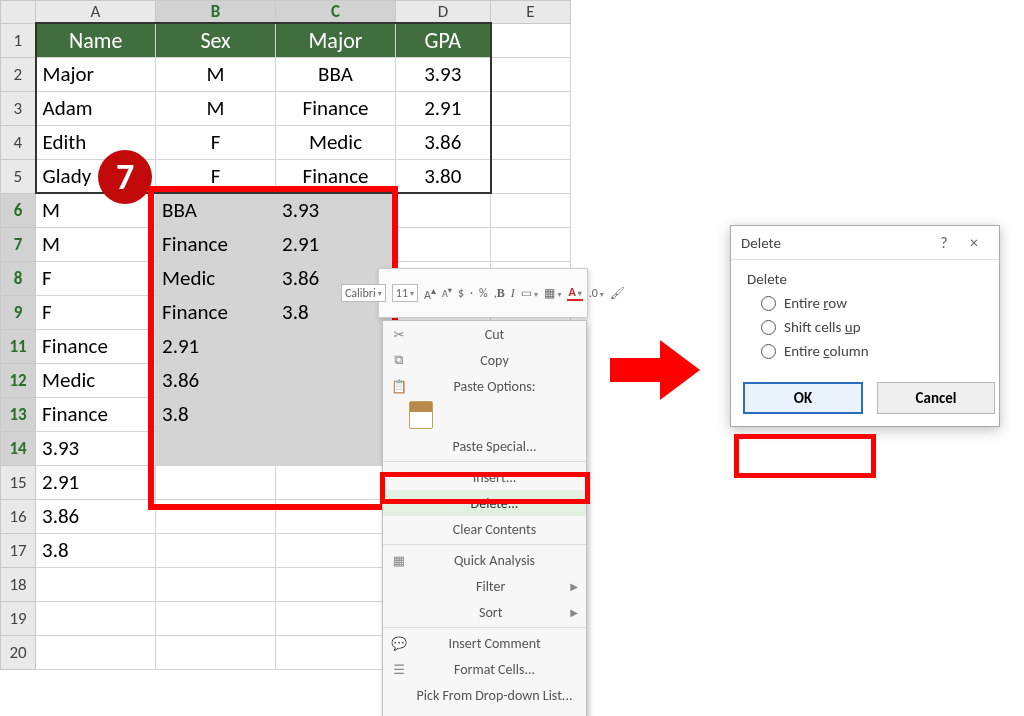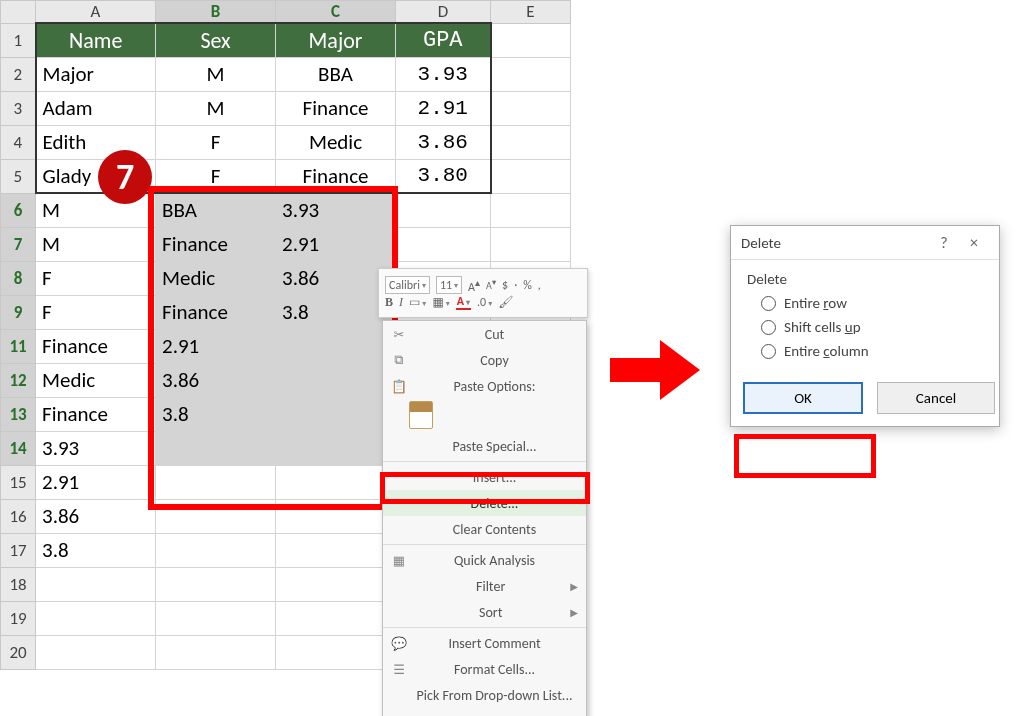--- a/index.html
+++ b/index.html
@@ -10,21 +10,21 @@
   table { border-collapse: collapse; }
   .colhead td { background:#e9e9e9; color:#444; text-align:center; font-size:17px; height:22px; border:1px solid #c8c8c8; }
   .rowhead { background:#e9e9e9; color:#444; text-align:center; font-size:17px; width:35px; border:1px solid #c8c8c8; }
   .rowhead.on { background:#d2d2d2; color:#2a6f2a; font-weight:bold; }
   .colhead .on { background:#d2d2d2; color:#2a6f2a; font-weight:bold; }
   .cell { border:1px solid #d4d4d4; height:34px; padding:0 6px; font-size:21px; background:#fff; vertical-align:middle; }
   .cell.center { text-align:center; }
   .cell.b-top { border-top:2px solid #333; }
   .cell.b-bot { border-bottom:2px solid #333; }
   .cell.b-lft { border-left:2px solid #333; }
-  .cell.b-rgt { border-right:2px solid #333;font-family:Liberation Mono, monospace; }
+  .cell.b-rgt { border-right:2px solid #333; }
   .hdr { background:#416e3f; color:#fff; text-align:center; font-weight:normal; font-size:22px;margin-top:48px; }
   .sel { background:#d4d4d4; }
 
   
   .cA { width:120px; }
   .cB { width:120px; }
   .cC { width:120px; }
   .cD { width:95px;  }
   .cE { width:80px;  }
 
@@ -37,21 +37,21 @@
   .ctx .row { display:flex; align-items:center; height:26px; padding:0 8px 0 4px; color:#555; }
   .ctx .row.lbl { color:#555; }
   .ctx .row .ico { width:24px; text-align:center; color:#888; font-size:13px; }
   .ctx .row .txt { flex:1;text-align:center; }
   .ctx .row .arr { font-size:10px; color:#888; }
   .ctx .sep { height:1px; background:#dcdcdc; margin:2px 0; }
   .ctx .paste-ico { margin-left:26px; margin-top:2px; margin-bottom:4px; width:24px; height:28px; background:linear-gradient(#b88a49 0 40%, #fff 40%); border:1px solid #c0a060; border-radius:2px; position:relative; }
   .ctx .row.hl { background:#e3f1e3; color:#333; }
 
   
-  .minibar { position:absolute; left:378px; top:268px; width:210px; height:50px; background:#fafafa; border:1px solid #ccc; box-shadow:1px 2px 5px rgba(0,0,0,.2); font-size:12px; z-index:19; display:flex; flex-direction:column; justify-content:center; padding:3px 6px; color:#666; }
+  .minibar { position:absolute; left:378px; top:268px; width:210px; height:50px; background:#fafafa; border:1px solid #ccc; box-shadow:1px 2px 5px rgba(0,0,0,.2); font-size:12px; z-index:19; display:flex; flex-direction:row; justify-content:center; padding:3px 6px; color:#666; }
   .minibar .r1, .minibar .r2 { display:flex; align-items:center; gap:6px; }
   .minibar .fontbox { border:1px solid #bbb; padding:0 3px; font-size:12px; display:flex; align-items:center; height:18px; background:#fff;}
   .minibar .sm { font-size:10px; }
   .minibar .carr::after{content:"▾"; font-size:8px; margin-left:2px; color:#888;}
   .minibar .b { font-weight:bold; font-family:"Times New Roman",serif;}
   .minibar .i { font-style:italic; font-family:"Times New Roman",serif;}
   .minibar .redA { color:#d22; font-weight:bold; border-bottom:2px solid #d22; padding:0 1px;}
 
   
   .bigarrow { position:absolute; left:610px; top:340px; width:95px; height:60px; }
@@ -61,21 +61,21 @@
   
   .dlg { position:absolute; left:730px; top:225px; width:270px; background:#fff; border:1px solid #aaa; box-shadow:0 3px 12px rgba(0,0,0,.25); font-size:15px; z-index:25; }
   .dlg .titlebar { display:flex; align-items:center; height:34px; padding:0 10px; color:#444; background:#fff; border-bottom:1px solid #e0e0e0;}
   .dlg .titlebar .t { flex:1; }
   .dlg .titlebar .btn { width:30px; text-align:center; color:#666; font-size:16px; }
   .dlg .body { padding:10px 16px 6px 16px; color:#444; }
   .dlg .opt { display:flex; align-items:center; gap:8px; margin:6px 0 6px 14px; }
   .dlg .radio { width:15px; height:15px; border:1px solid #555; border-radius:50%; display:flex; align-items:center; justify-content:center; }
   .dlg .radio.on::after { content:""; width:7px; height:7px; background:#333; border-radius:50%; }
   .dlg u { text-decoration: underline; }
-  .dlg .btns { display:flex; gap:14px; padding:10px 4px 12px 12px; }
+  .dlg .btns { display:flex; gap:14px; padding:10px 4px 12px 12px;font-weight:bold; }
   .dlg .pb { flex:1; height:32px; border:1px solid #b7b7b7; background:#efefef; display:flex; align-items:center; justify-content:center; }
   .dlg .pb.ok { border:2px solid #2a6fbf; background:#eaf2fb; }
 
   .hl-redbox-delete { position:absolute; border:5px solid #ff0000; pointer-events:none; z-index:40; }
 </style>
 </head>
 <body>
 
 <div class="sheet">
 <table>

